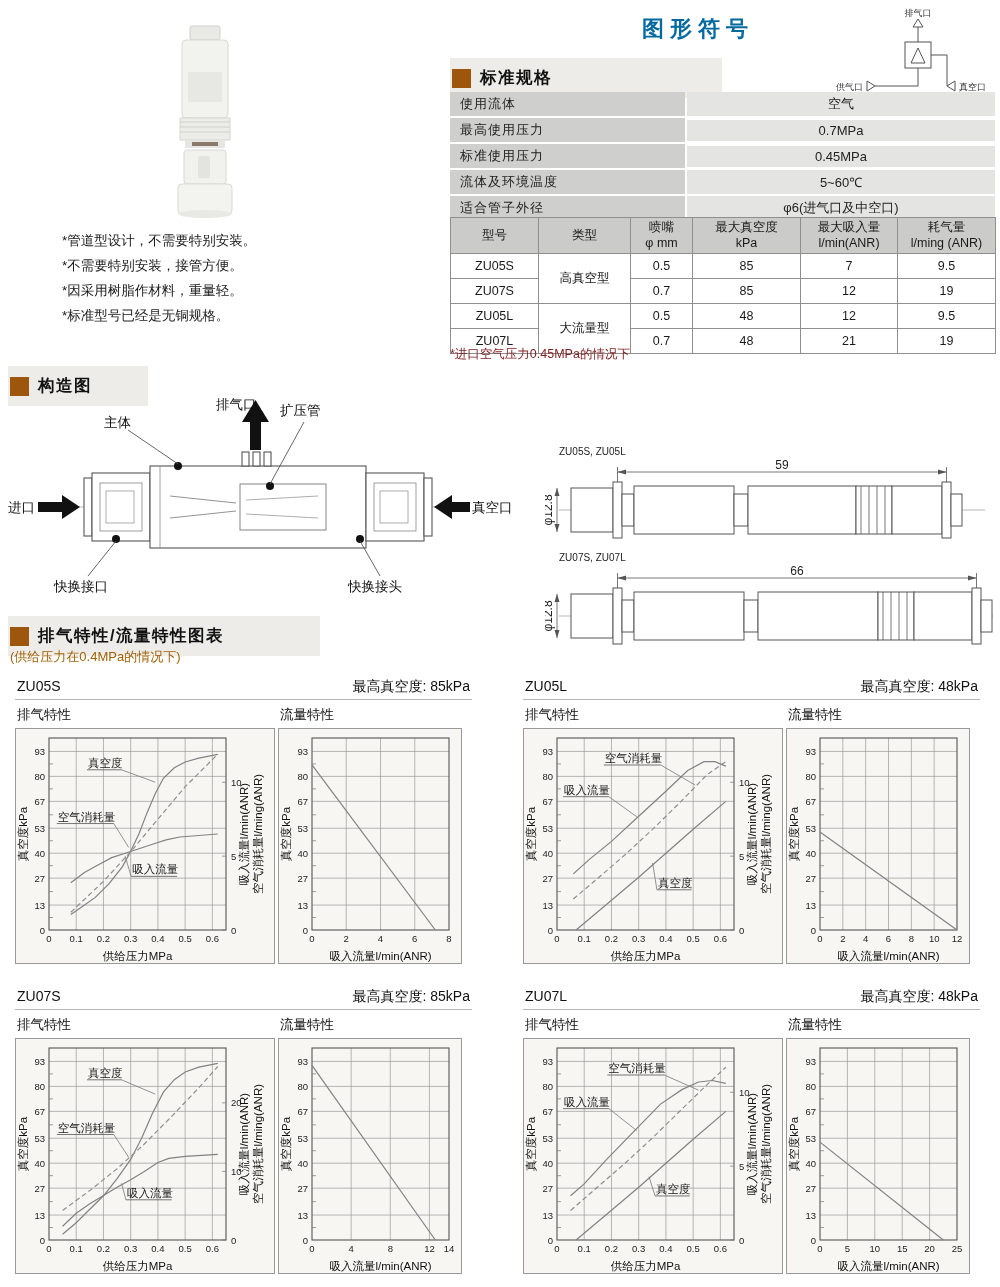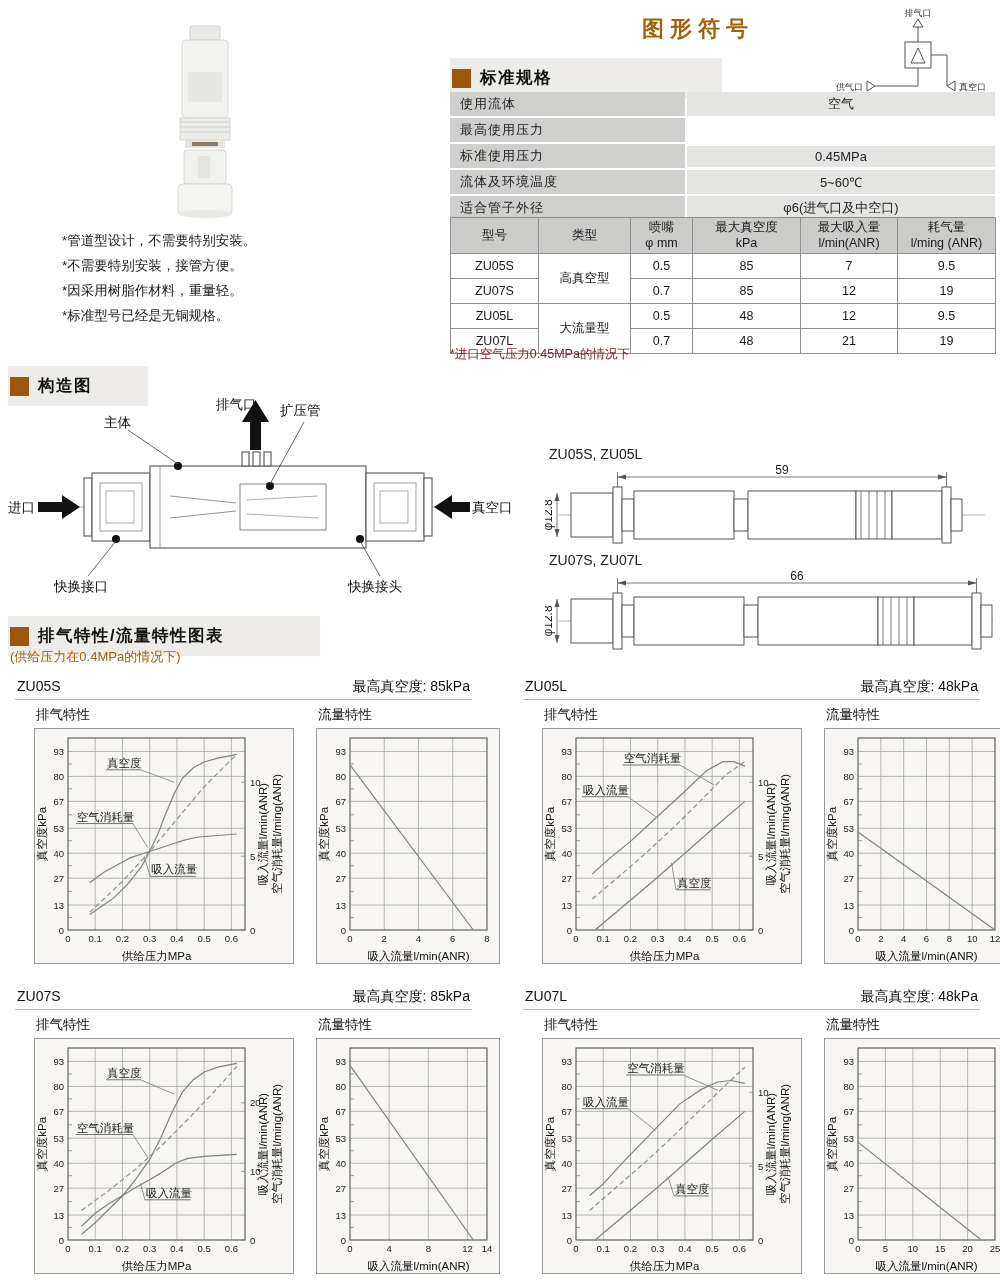--- a/index.html
+++ b/index.html
@@ -1,44 +1,44 @@
 <!DOCTYPE html>
 <html style="--accent: #9d560b;"><head>
 <meta charset="utf-8">
 <style>
   html,body{margin:0;padding:0;background:#fff;}
   #page{position:relative;width:1000px;height:1287px;background:#ffffff;
         font-family:"Liberation Sans",sans-serif;color:#222;overflow:hidden;}
   .abs{position:absolute;}
-  .gtitle{font-size:22px;font-weight:bold;letter-spacing:6px;color:#a16207;}
+  .gtitle{font-size:22px;font-weight:bold;letter-spacing:6px;color:#0369a1;}
   .sec{position:absolute;display:flex;align-items:center;gap:9px;background:#edece9;
        padding:2px 6px 2px 2px;height:40px;box-sizing:border-box;}
   .sq{width:19px;height:19px;background:var(--accent,#9d560b);display:inline-block;flex:0 0 19px;}
   .sectxt{font-size:16.5px;font-weight:bold;color:#111;letter-spacing:1.5px;white-space:nowrap;}
   
   .srow{display:flex;margin-bottom:2px;font-size:13px;align-items:center;}
   .sl{width:225px;background:#cfcfcd;padding:3px 0 3px 10px;margin-right:2px;letter-spacing:1px;}
   .sv{flex:1;background:#e4e4e2;text-align:center;padding:3px 0;}
   
   .bullet{font-size:13.5px;line-height:25px;color:#1a1a1a;white-space:nowrap;}
   
   .mtable{border-collapse:collapse;font-size:12.5px;text-align:center;color:#1a1a1a;table-layout:fixed;}
   .mtable th,.mtable td{border:1px solid #8f8f8f;padding:2px 2px;}
   .mtable th{background:#cbcbc9;font-weight:normal;line-height:1.25;}
   .mtable td{background:#fff;height:20px;}
   .mtable th span{display:block;}
   .foot{font-size:12.5px;color:#7f1d1d;}
   
   .clabel{position:absolute;font-size:13.5px;color:#111;white-space:nowrap;}
-  .dmodels{font-size:14px;color:#222;margin:0 0 2px 4px;}
+  .dmodels{font-size:10px;color:#222;margin:0 0 2px 14px;}
   
   .cg{position:absolute;width:457px;}
   .cg-head{display:flex;justify-content:space-between;font-size:14px;color:#111;
            padding:0 2px 3px 2px;border-bottom:1px solid #b5b5b2;}
-  .cg-cols{display:flex;gap:22px;margin-top:3px;margin-left:19px;}
+  .cg-cols{display:flex;gap:3px;margin-top:3px;}
   .pcol{display:flex;flex-direction:column;}
   .plabel{font-size:13.5px;color:#111;padding:3px 2px 4px 2px;}
   .panel{border:1px solid #999;background:#f7f6f3;box-sizing:border-box;}
   .panel svg{display:block;}
   svg text{font-family:"Liberation Sans",sans-serif;}
   .tk{font-size:9.5px;fill:#222;}
   .al{font-size:11.5px;fill:#111;}
   .an{font-size:11.5px;fill:#222;}
   .stext{font-size:9px;fill:#333;}
   .dtext{font-size:12px;fill:#222;}
@@ -92,20 +92,21 @@
     <span class="sectxt">标准规格</span>
   </div>
 
   <div class="abs" style="left:450px;top:92px;width:545px">
     <div class="srow">
         <div class="sl">使用流体</div>
         <div class="sv">空气</div>
       </div>
     <div class="srow">
         <div class="sl">最高使用压力</div>
+        <div class="sv">0.7MPa</div>
       </div>
     <div class="srow">
         <div class="sl">标准使用压力</div>
         <div class="sv">0.45MPa</div>
       </div>
     <div class="srow">
         <div class="sl">流体及环境温度</div>
         <div class="sv">5~60℃</div>
       </div>
     <div class="srow">

